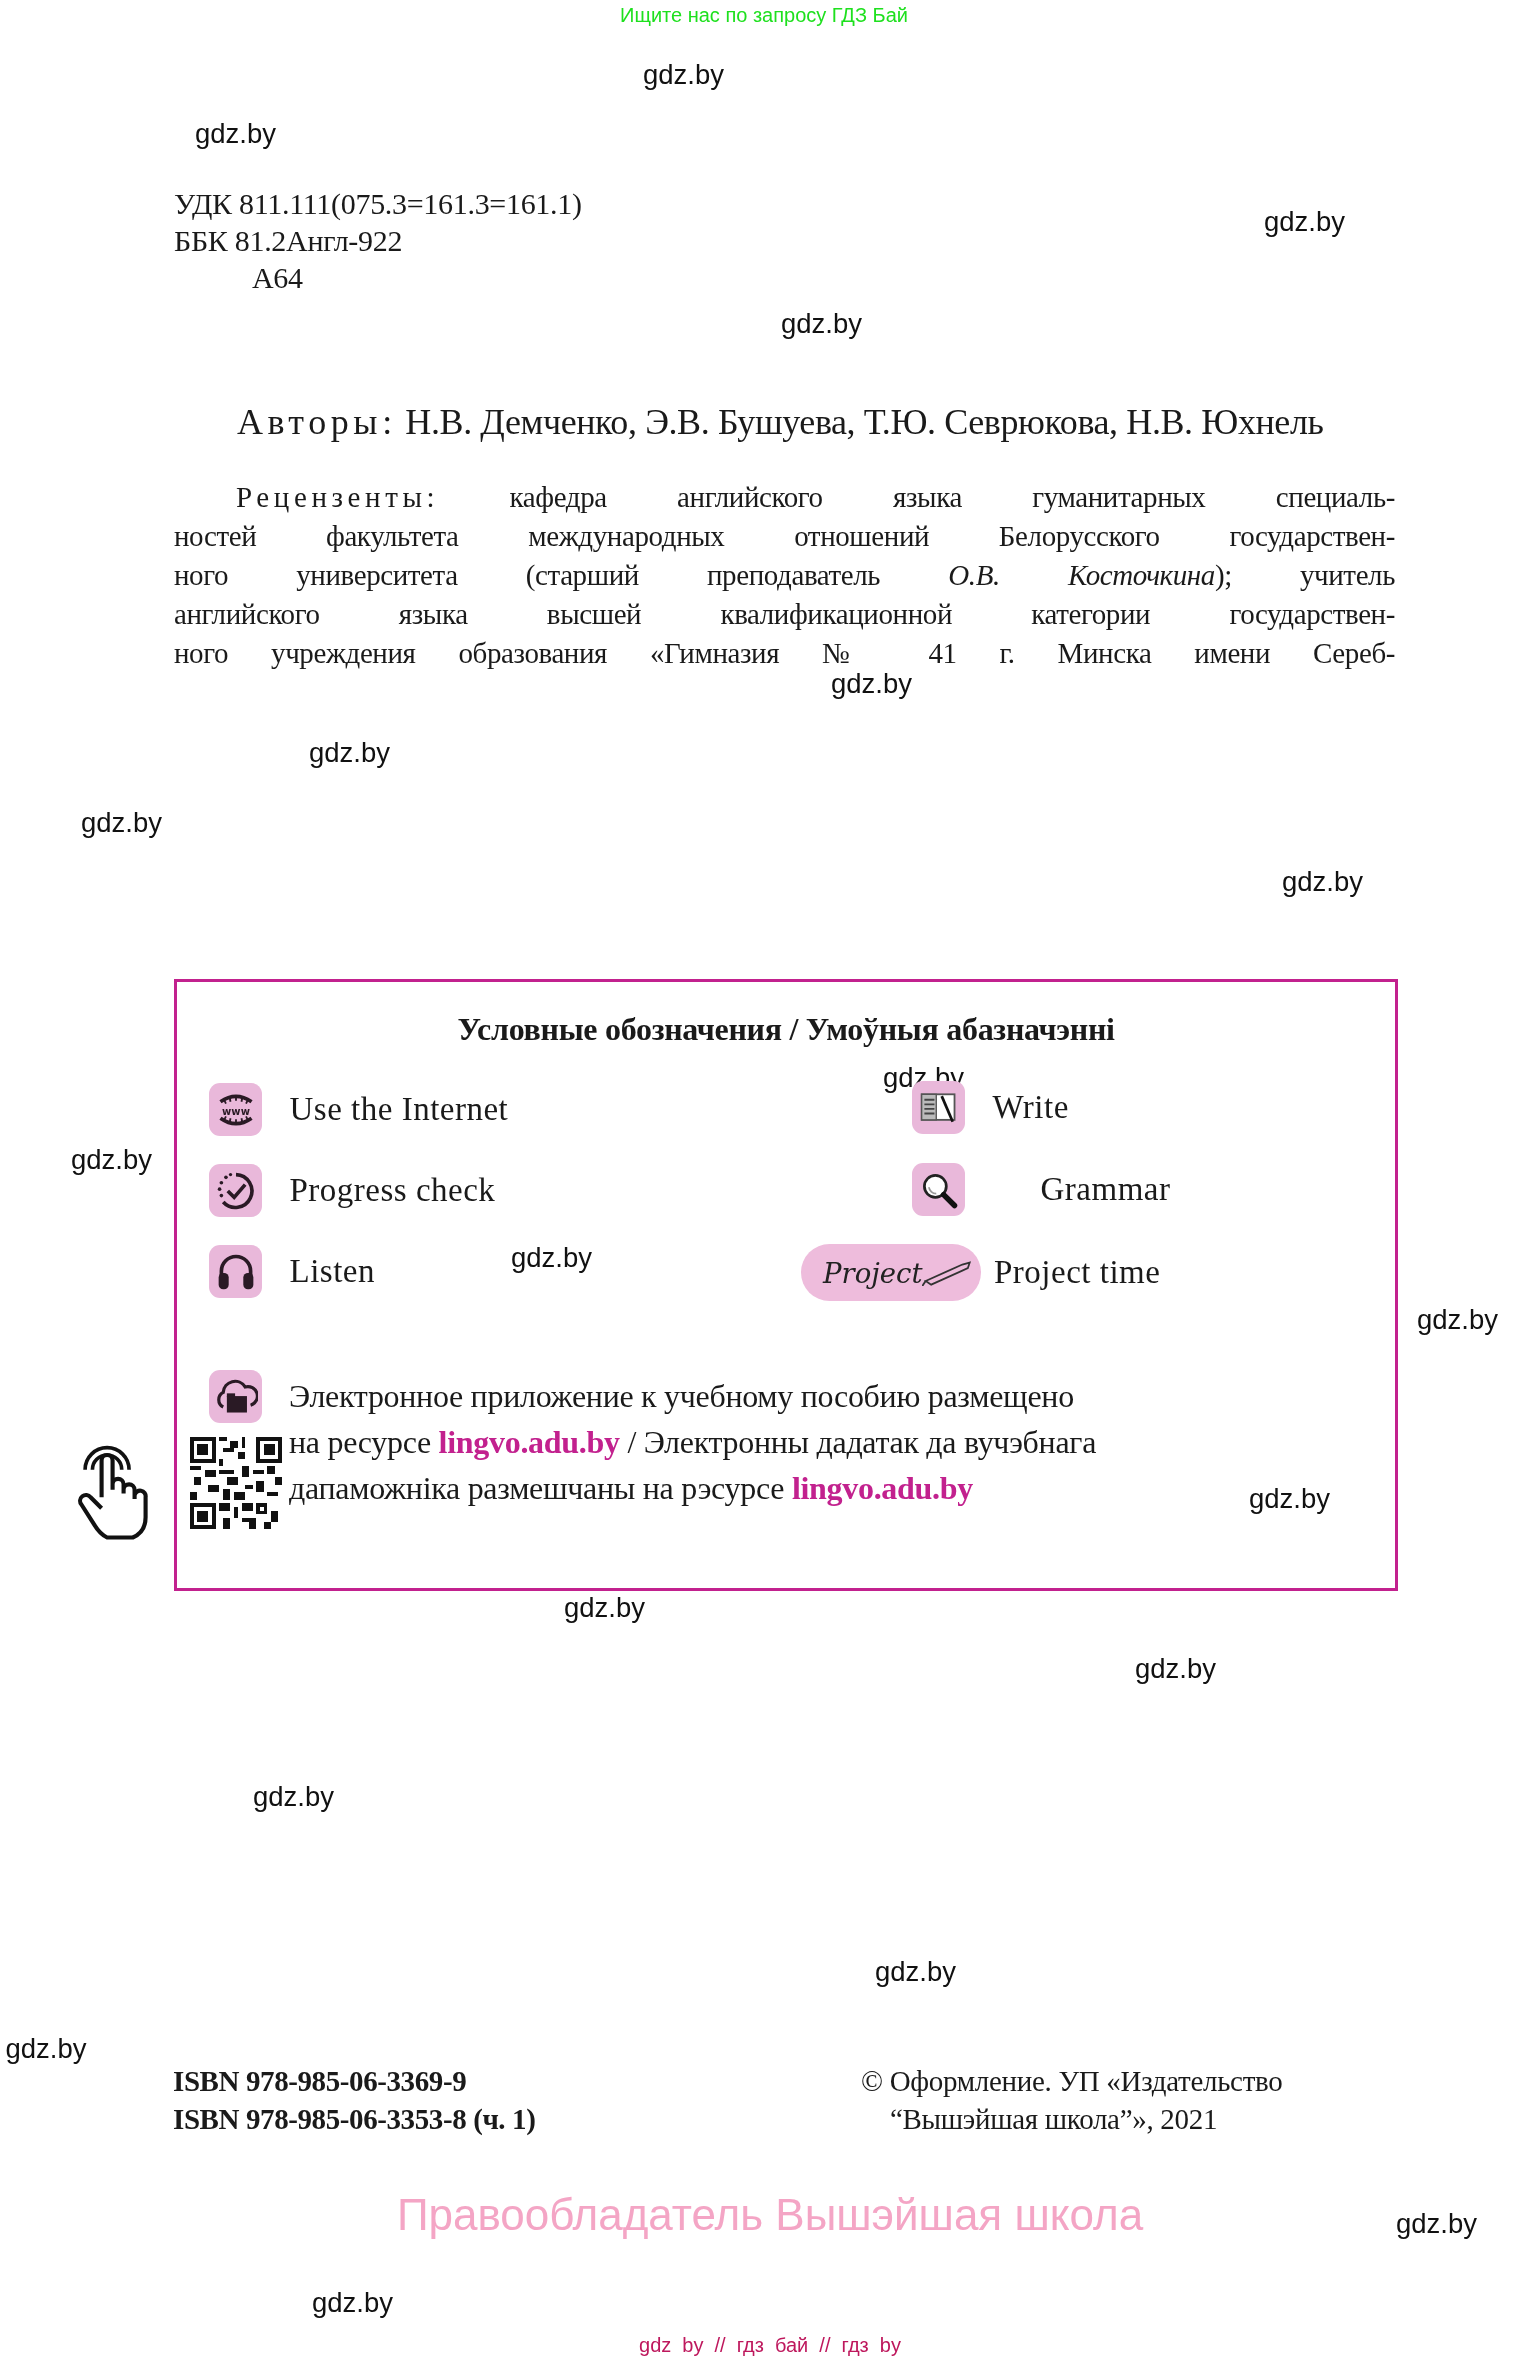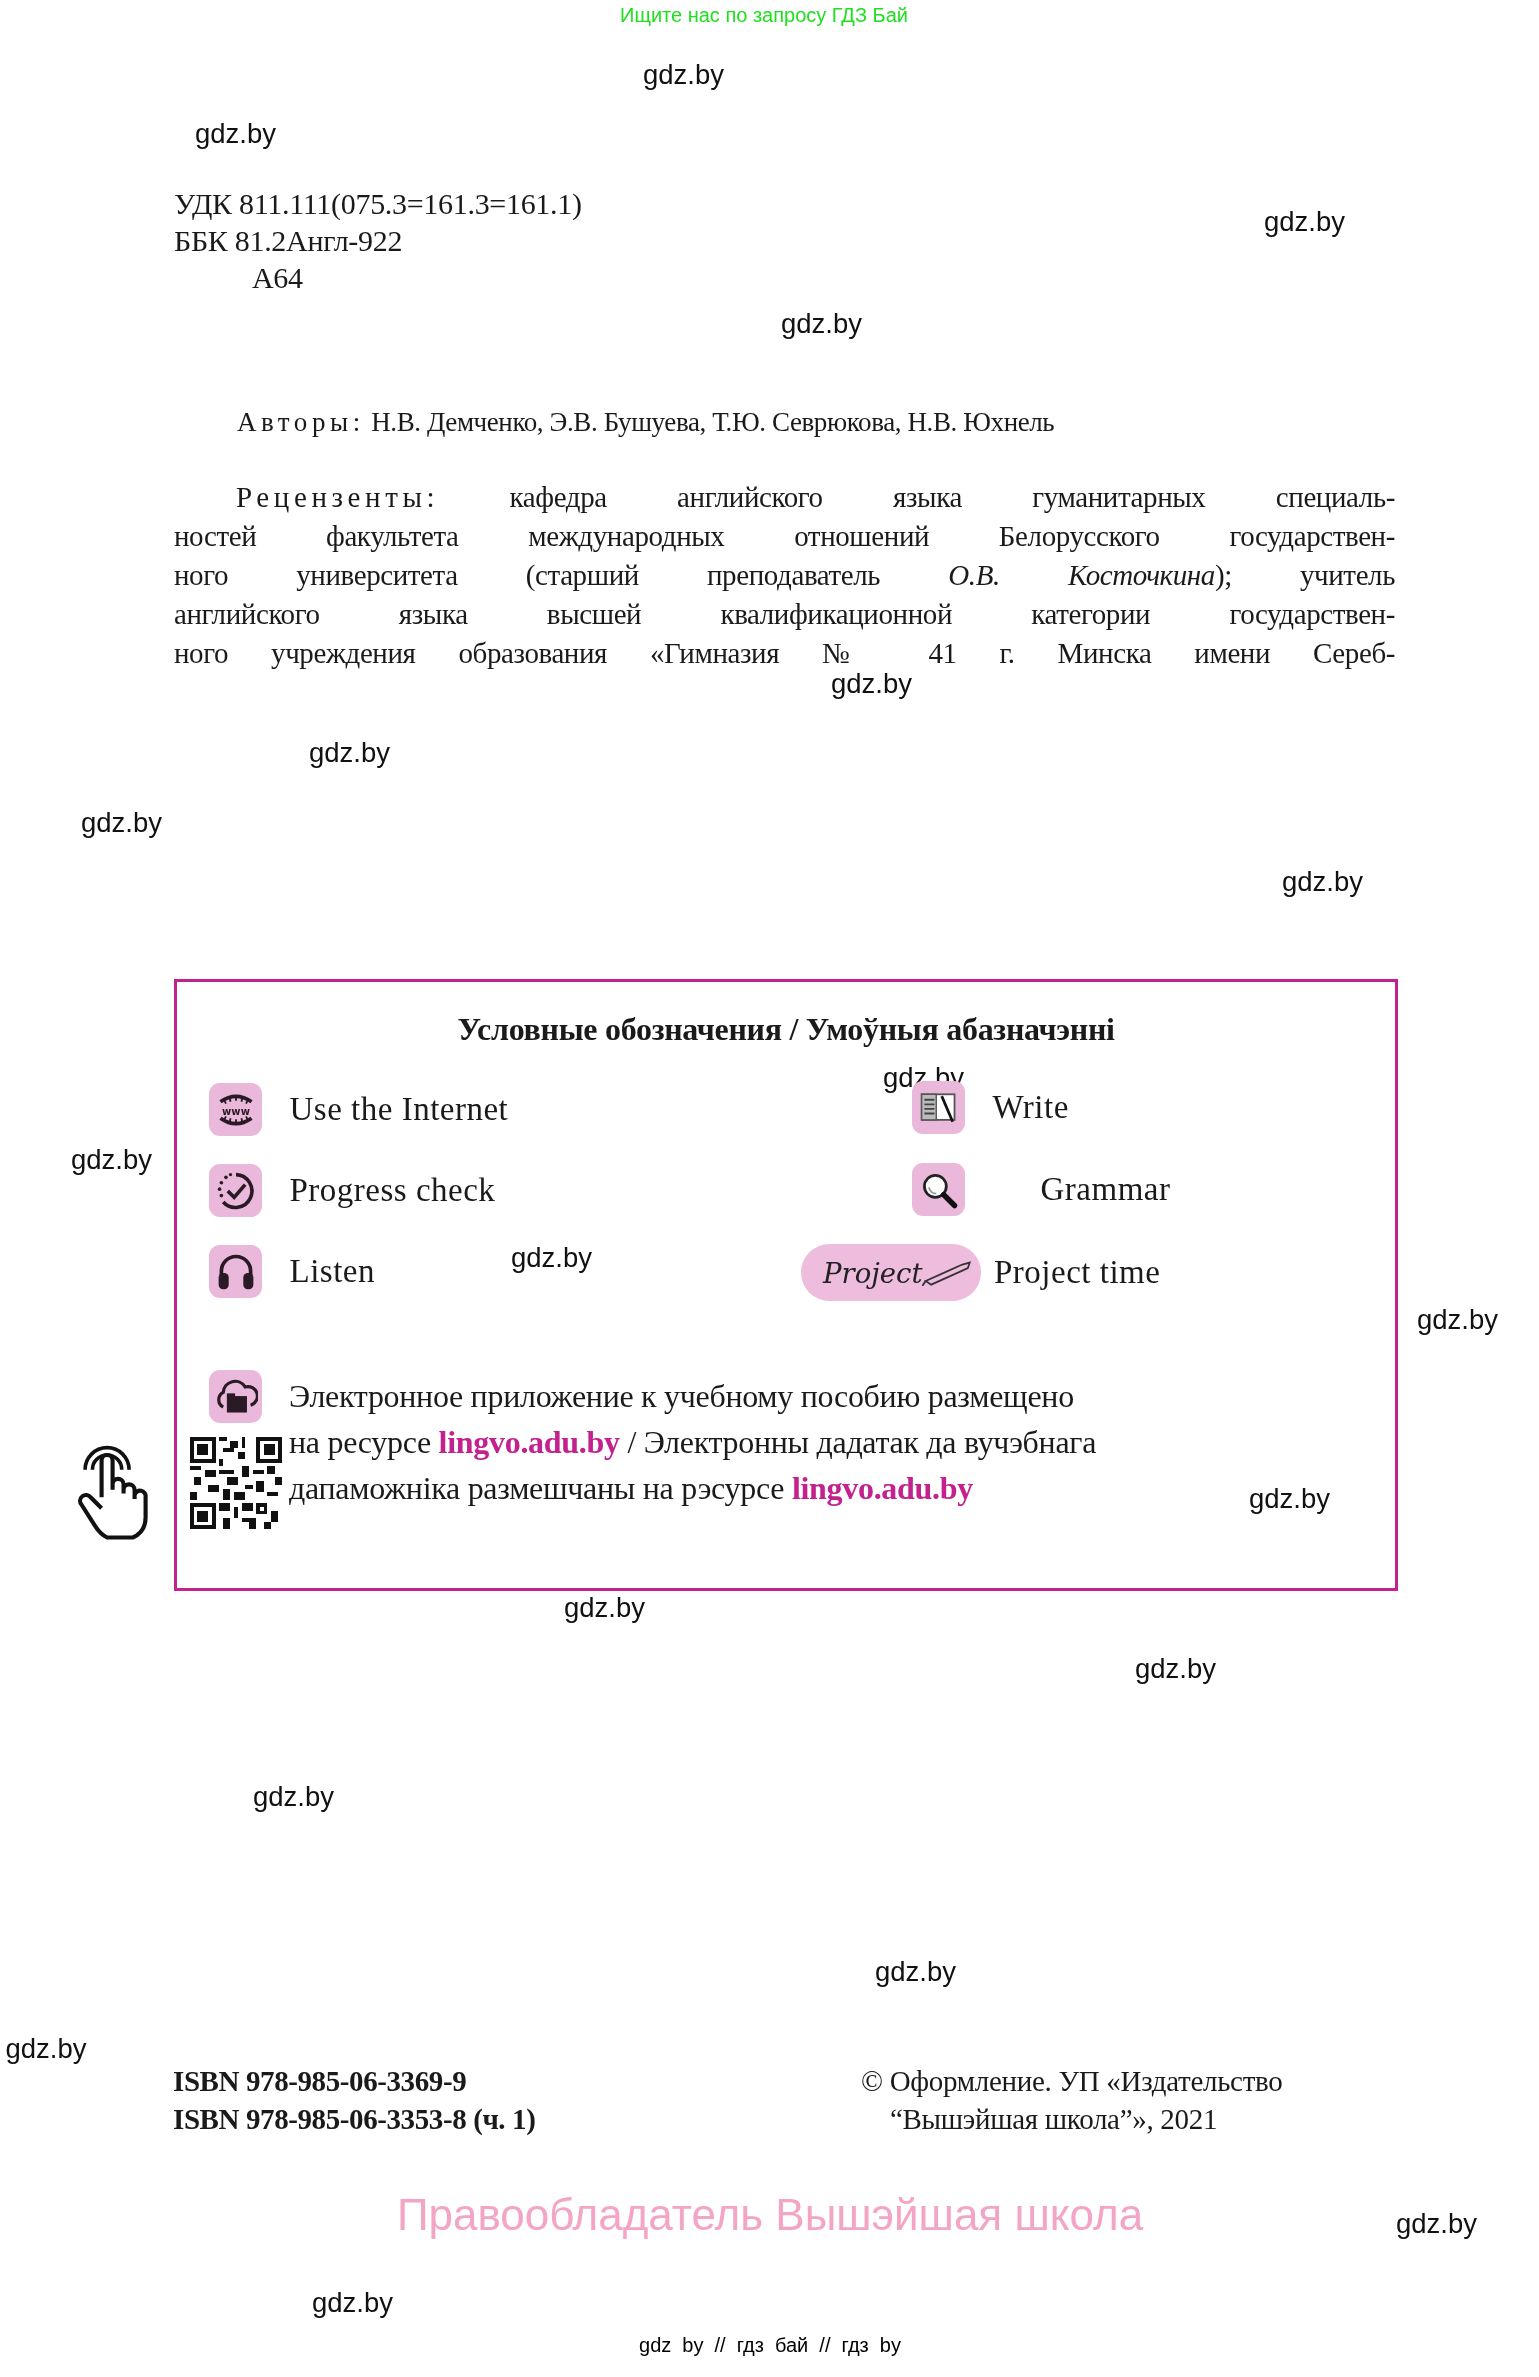--- a/index.html
+++ b/index.html
@@ -8,21 +8,21 @@
   .abs { position:absolute; }
   .sans { font-family:"Liberation Sans", "DejaVu Sans", sans-serif; }
   .serif { font-family:Liberation Serif, serif; }
 
   .top-banner { top:3.7px; left:0; width:1528px; text-align:center; font-size:20px; color:#1ee01e; }
   .wm { font-size:27.5px; color:#111; white-space:nowrap; }
 
   .udc { left:174px; top:185px; font-size:30px; line-height:37px; color:#1a1a1a; letter-spacing:-0.3px; }
   .udc .indent { padding-left:78px; }
 
-  .authors { left:237px; top:404px; font-size:27px; line-height:37px; white-space:nowrap; letter-spacing:-0.4px; }
+  .authors { left:237px; top:404px; font-size:36px; line-height:37px; white-space:nowrap; letter-spacing:-0.4px; }
   .spaced { letter-spacing:4.6px; }
 
   .reviewers { left:174px; top:478px; width:1221px; font-size:29px; line-height:39px; text-align:justify; letter-spacing:-0.4px; }
   .reviewers .line { display:block; white-space:nowrap; text-align:justify; text-align-last:justify; }
   .reviewers .line.last { text-align-last:left; }
   .reviewers .first { padding-left:62px; }
   i { font-style:italic; }
 
   .legend-box { left:174px; top:979px; width:1218px; height:606px; border:3.2px solid #c2218e; }
   .legend-title { left:0; top:29px; width:100%; text-align:center; font-size:32px; font-weight:bold; letter-spacing:-0.3px; }
@@ -31,21 +31,21 @@
   .legend-label { font-size:33px; margin-left:27.5px; color:#1a1a1a; letter-spacing:0.5px; }
   .project-badge { width:180px; height:57px; border-radius:28.5px; background:#eebcdc; display:flex; align-items:center; justify-content:flex-start; padding-left:22px; box-sizing:border-box; }
   .project-badge span { font-family:"DejaVu Serif", serif; font-style:italic; font-size:27.5px; color:#222; }
   .link { color:#c2218e; font-weight:bold; }
 
   .isbn { left:173px; top:2062px; font-size:29px; line-height:38px; font-weight:bold; letter-spacing:-0.4px; white-space:nowrap; }
   .copyright { left:861px; top:2062px; font-size:29px; line-height:38px; white-space:nowrap; letter-spacing:-0.3px; }
   .copyright .l2 { padding-left:29px; }
 
   .rightsholder { left:0; top:2190px; width:1540px; text-align:center; font-size:44px; color:#f4a5c5; }
-  .bottom-links { left:0; top:2334px; width:1540px; text-align:center; font-size:20px; color:#000000; word-spacing:5.5px; }
+  .bottom-links { left:0; top:2334px; width:1540px; text-align:center; font-size:20px; color:#be185d; word-spacing:5.5px; }
 </style>
 </head>
 <body>
 
 <div class="abs top-banner sans">Ищите нас по запросу ГДЗ Бай</div>
 
 <div id="watermarks">
     <div class="abs wm sans" style="left: 643px; top: 59px;">gdz.by</div>
     <div class="abs wm sans" style="left: 195px; top: 118px;">gdz.by</div>
     <div class="abs wm sans" style="left: 1264px; top: 206px;">gdz.by</div>

